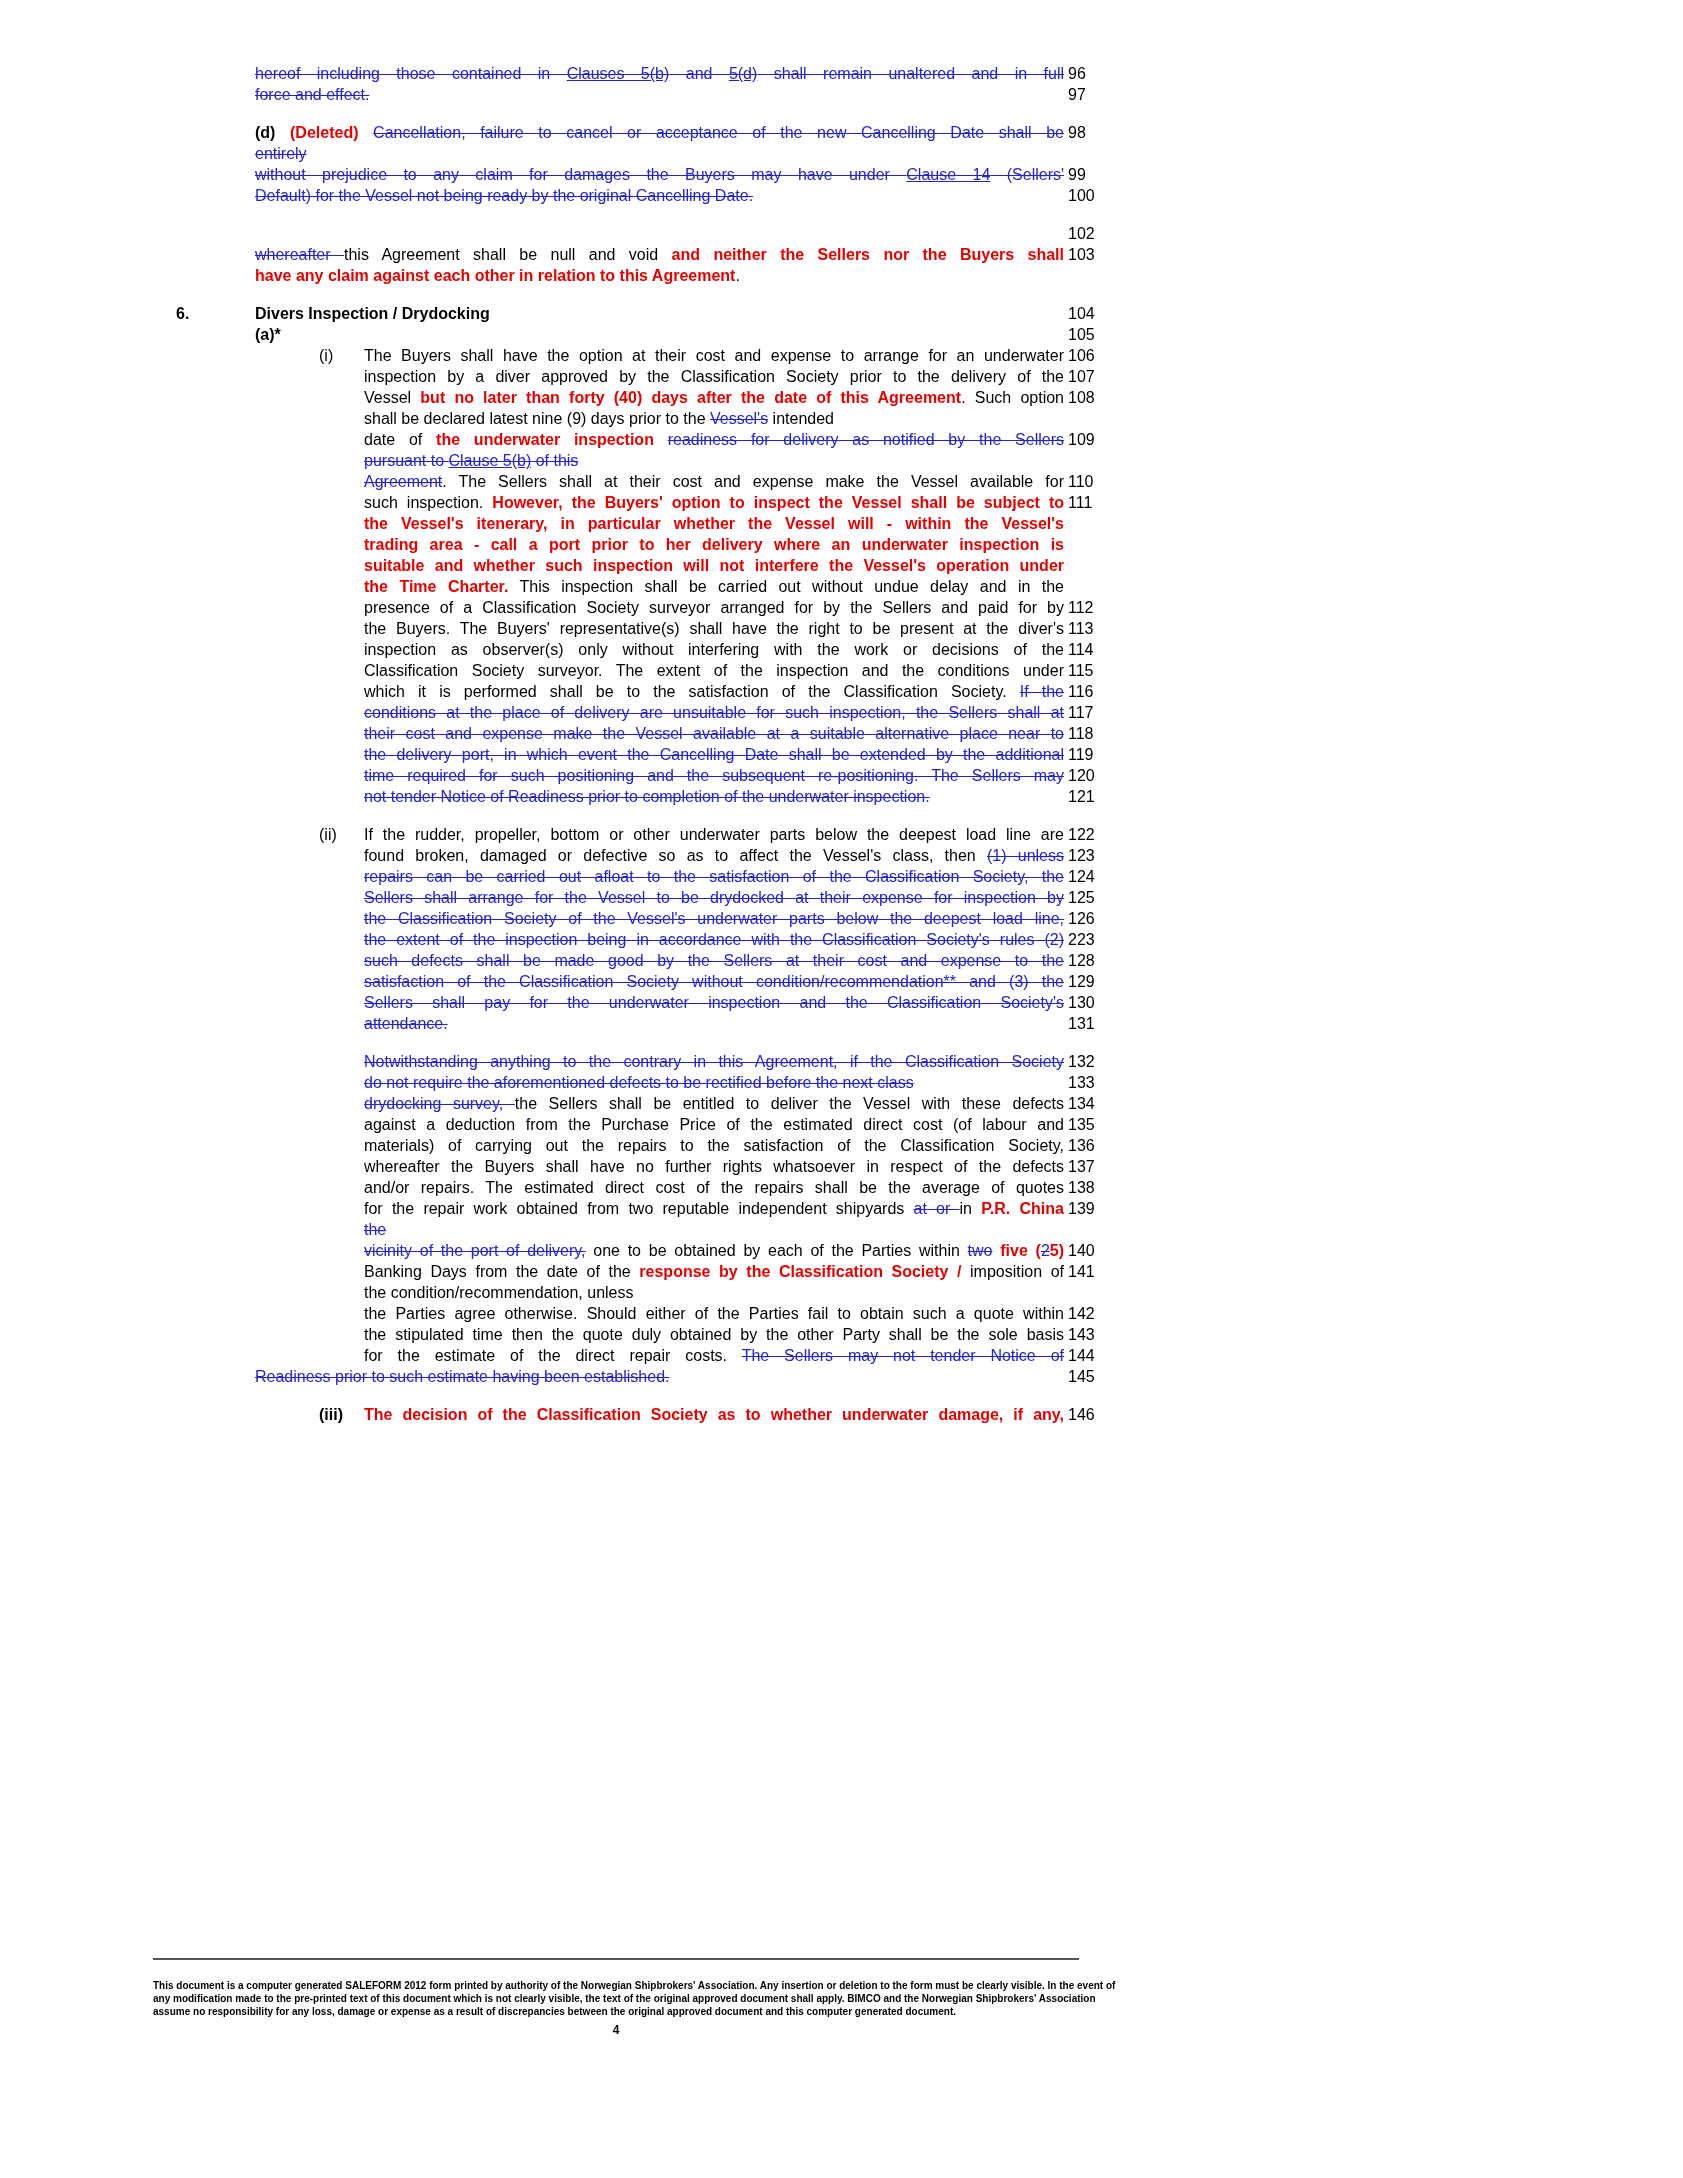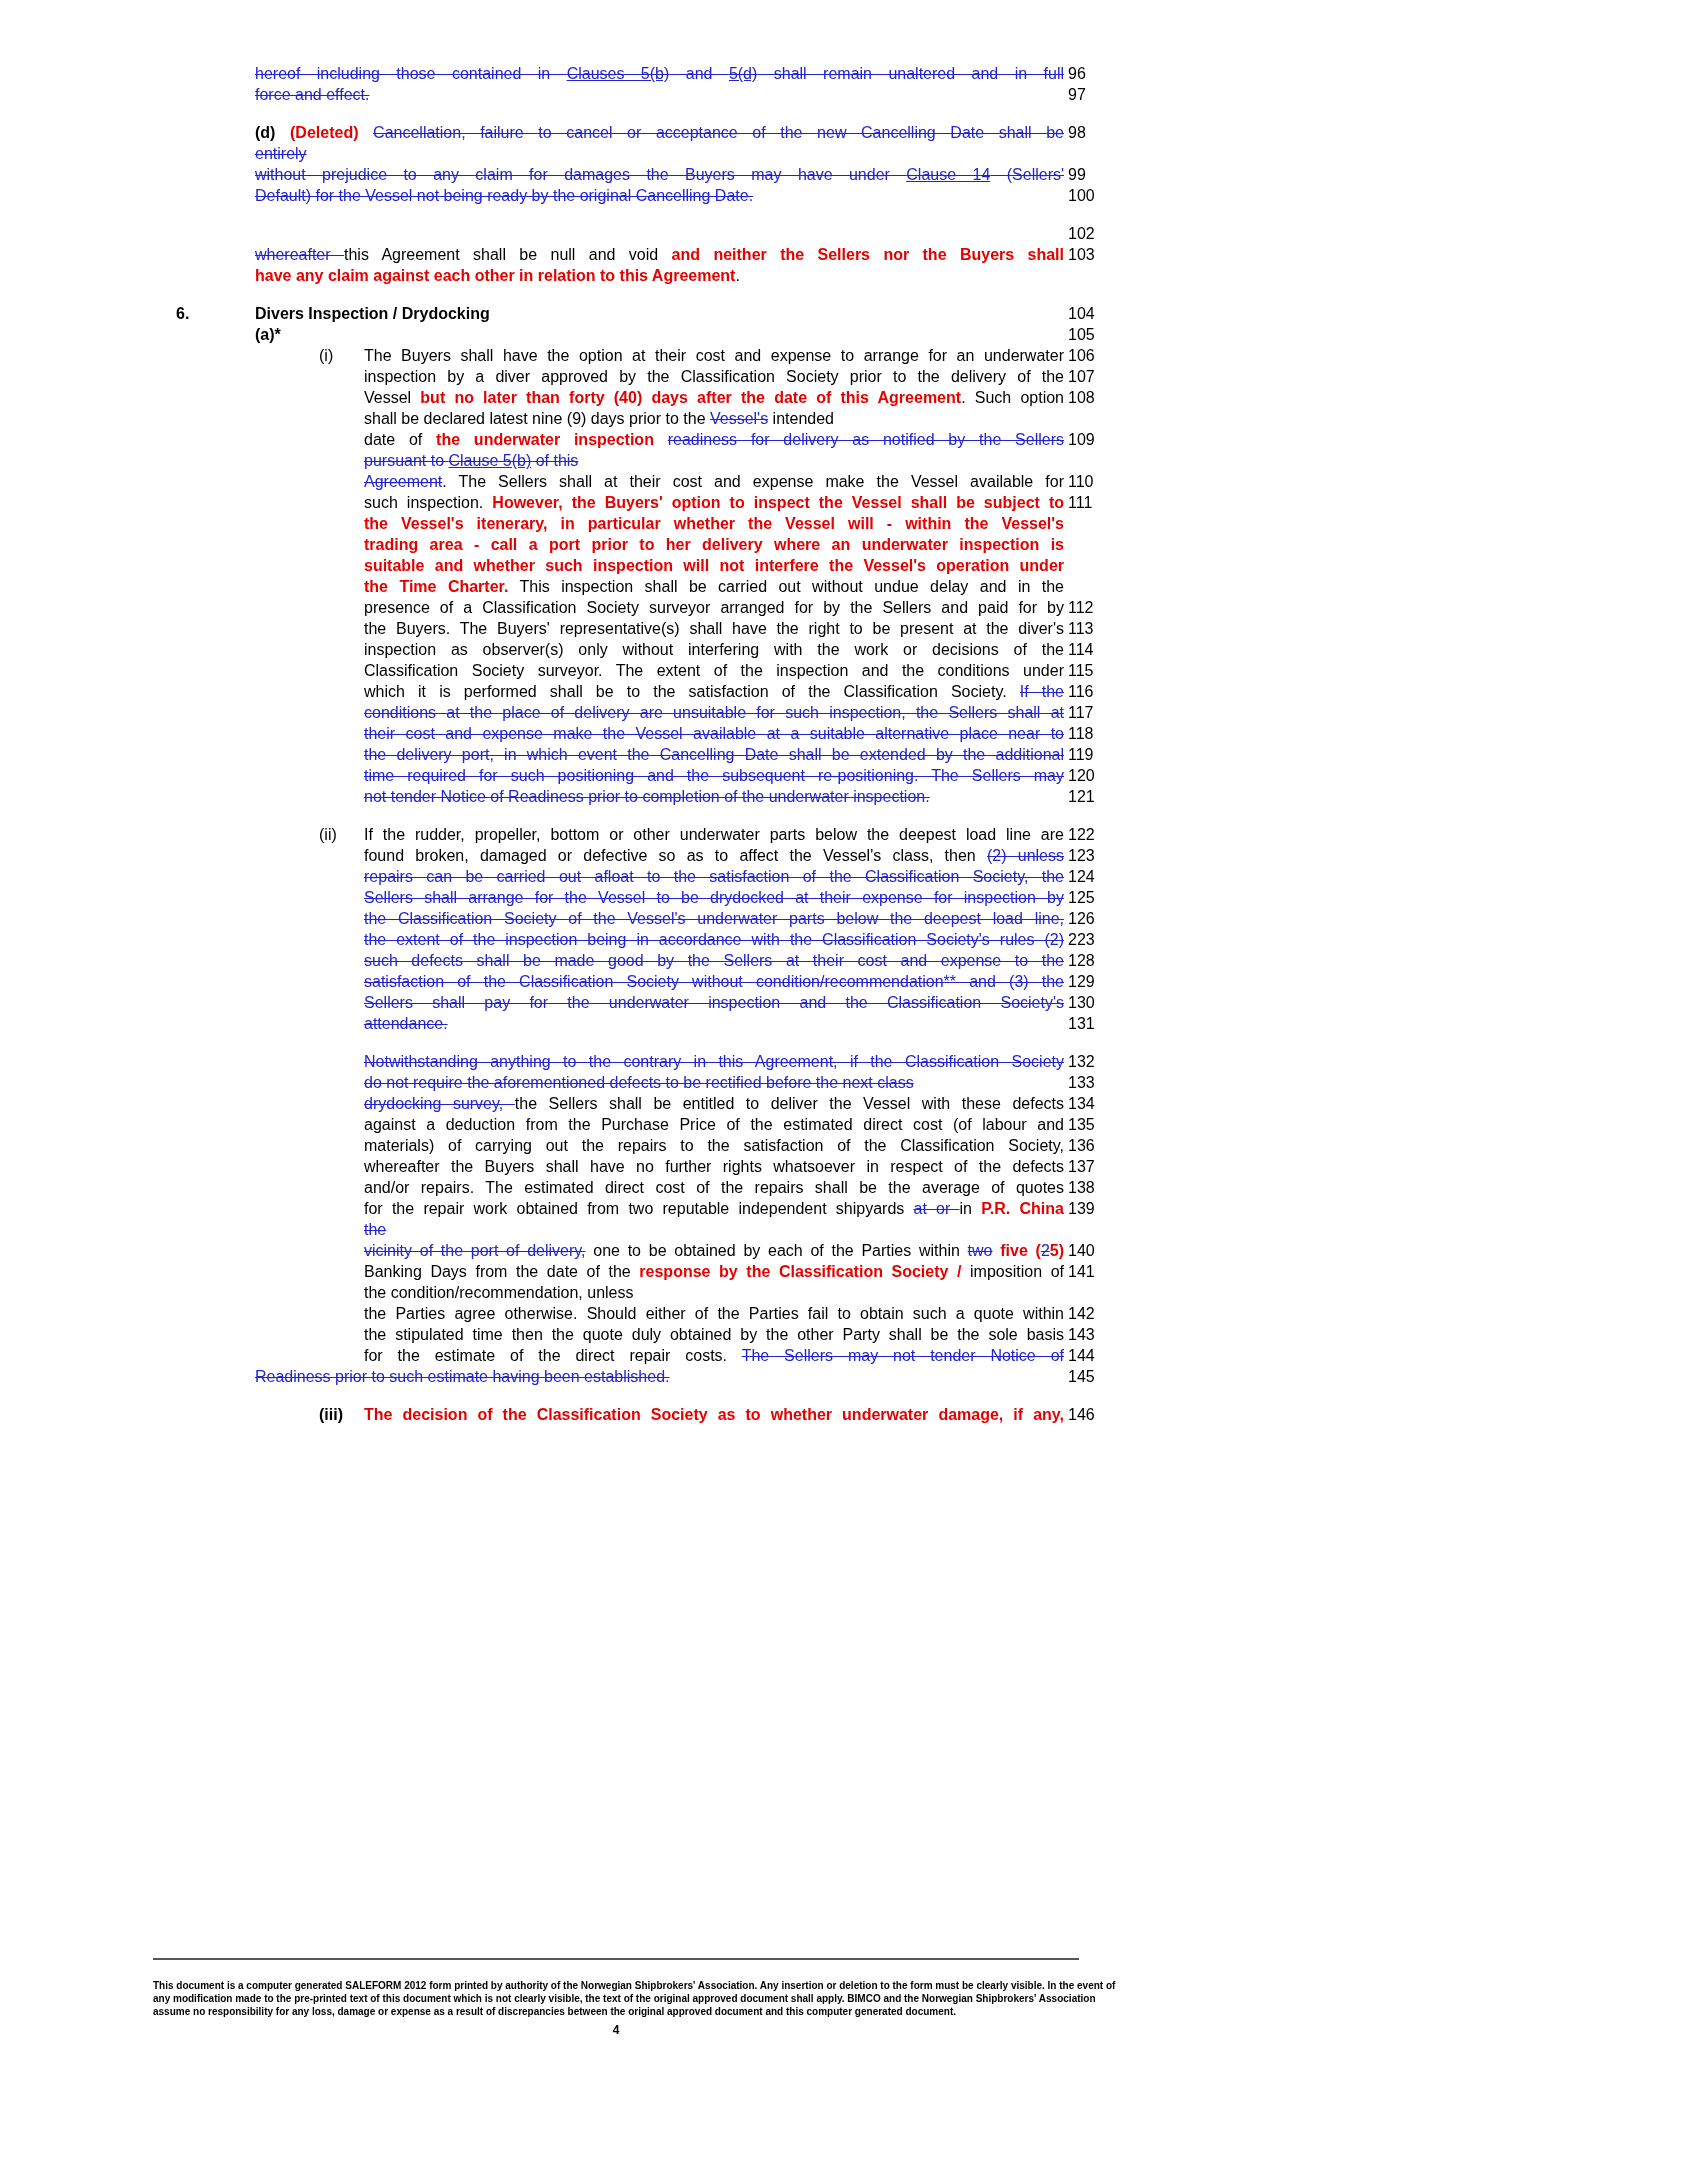--- a/index.html
+++ b/index.html
@@ -160,21 +160,21 @@
         <span class="txt"><span class="s-d">not tender Notice of Readiness prior to completion of the underwater inspection.</span></span>
         <span class="num">121</span>
       </div>
       <div class="gap"></div>
       <div class="line i1 j">
         <span class="marker" style="left: 287px; text-align: center;">(ii)</span>
         <span class="txt"><span class="s-n">If the rudder, propeller, bottom or other underwater parts below the deepest load line are</span></span>
         <span class="num">122</span>
       </div>
       <div class="line i1 j">
-        <span class="txt"><span class="s-n">found broken, damaged or defective so as to affect the Vessel's class, then </span><span class="s-d">(2) unless</span></span>
+        <span class="txt"><span class="s-n">found broken, damaged or defective so as to affect the Vessel's class, then </span><span class="s-d">(1) unless</span></span>
         <span class="num">123</span>
       </div>
       <div class="line i1 j">
         <span class="txt"><span class="s-d">repairs can be carried out afloat to the satisfaction of the Classification Society, the</span></span>
         <span class="num">124</span>
       </div>
       <div class="line i1 j">
         <span class="txt"><span class="s-d">Sellers shall arrange for the Vessel to be drydocked at their expense for inspection by</span></span>
         <span class="num">125</span>
       </div>

